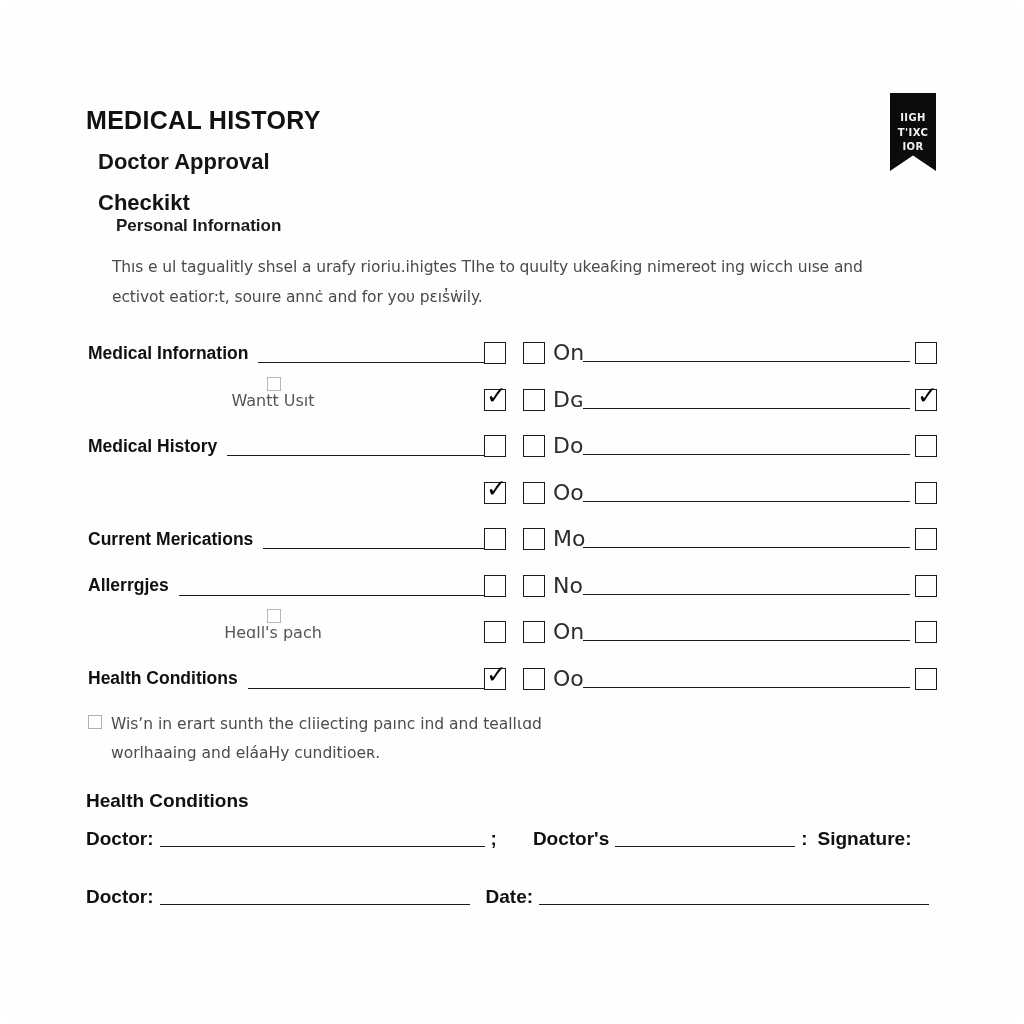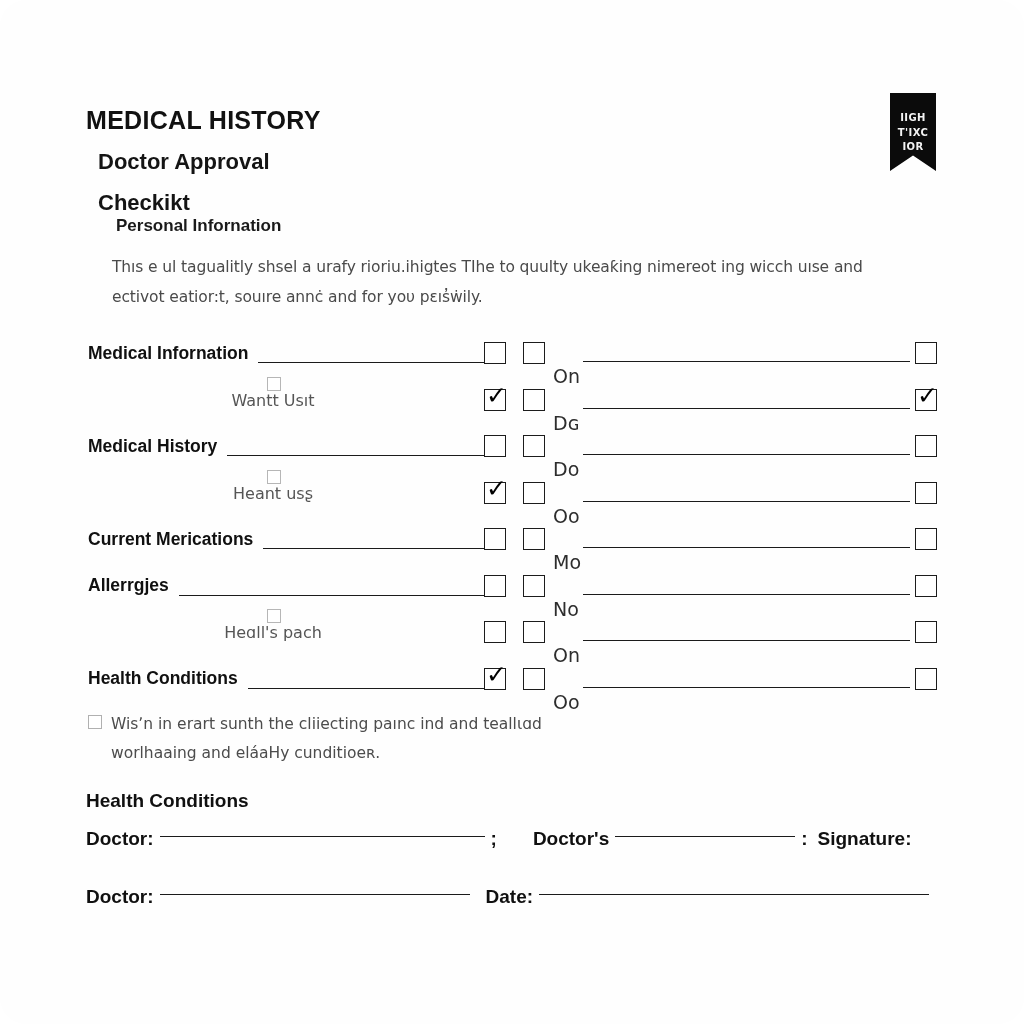--- a/index.html
+++ b/index.html
@@ -178,24 +178,23 @@
   .cbox.mid { left: 484px; }
   .cbox.col2 { left: 523px; }
   .cbox.far { left: 915px; }
 
   .col2-label {
     position: absolute;
     left: 553px;
     top: 12px;
     height: 22px;
     line-height: 22px;
-    font-size: 19px;
+    font-size: 22px;
     color: #2d2d2d;
     font-family: "DejaVu Sans", sans-serif;
-    margin-top: 23px;
   }
   .col2-rule {
     position: absolute;
     left: 583px;
     right: 114px;
     top: 31px;
     border-bottom: 1.6px solid #1b1b1b;
   }
 
   
@@ -225,21 +224,21 @@
     top: 790px;
     font-size: 19px;
     font-weight: bold;
     color: #101010;
   }
   .sig-row {
     position: absolute;
     left: 86px;
     width: 860px;
     display: flex;
-    align-items: center;
+    align-items: flex-end;
   }
   .sig-row.r1 { top: 828px; }
   .sig-row.r2 { top: 886px; }
   .sig-lbl {
     font-size: 19px;
     font-weight: bold;
     color: #101010;
     white-space: nowrap;
   }
   .sig-line {
@@ -313,25 +312,20 @@
           <span class="row-label">Medical History</span>
           <span class="rule"></span>
         </div>
         <div class="cbox mid"></div>
         <div class="cbox col2"></div>
         <span class="col2-label">Do</span>
         <span class="col2-rule"></span>
         <div class="cbox far"></div>
       </div>
       <div class="row sub indent">
-        <div class="left-block">
-          <div class="mini-box"></div>
-          <span class="row-label">Heant usʂ</span>
-          <span class="rule"></span>
-        </div>
         <div class="cbox mid">
           <span class="tick">✓</span>
         </div>
         <div class="cbox col2"></div>
         <span class="col2-label">Oo</span>
         <span class="col2-rule"></span>
         <div class="cbox far"></div>
       </div>
       <div class="row">
         <div class="left-block">

